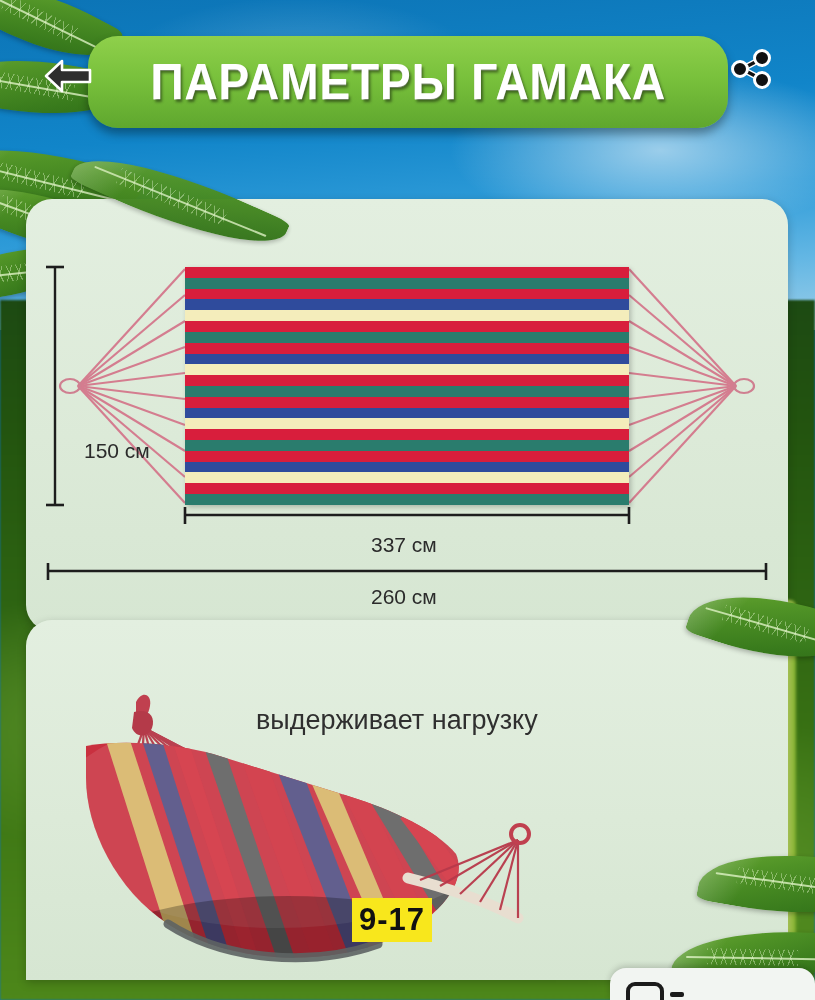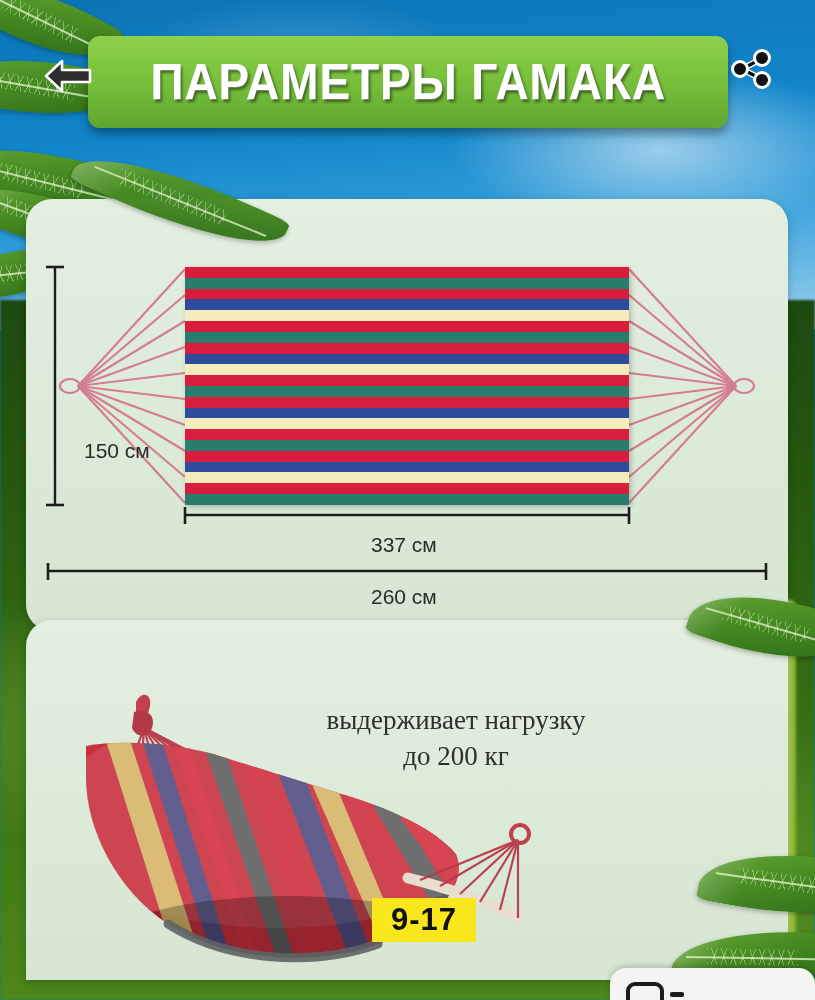--- a/index.html
+++ b/index.html
@@ -63,21 +63,21 @@
     content:""; position:absolute; left:14%; top:-8px; width:62%; height:16px;
     border-left:0; border-right:0;
     background:
       repeating-linear-gradient(70deg, rgba(225,245,200,.42) 0 1px, rgba(0,0,0,0) 1px 9px);
   }
   .leaf .vein::after{ transform:scaleY(-1); }
 
   
   #header-banner{
     position:absolute; left:88px; top:36px; width:640px; height:92px;
-    border-radius:12px;
+    border-radius:30px;
     background:linear-gradient(180deg,#8fd04b 0%, #79c13c 45%, #5fa72e 100%);
     box-shadow:0 6px 10px rgba(0,0,0,.35);
     display:flex; align-items:center; justify-content:center;
   }
   #header-title{
     font-size:50px; font-weight:bold; color:#fff;
     letter-spacing:1px; white-space:nowrap;
     transform:scaleX(.92);
     text-shadow:2px 3px 3px rgba(0,0,0,.45), 0 1px 0 rgba(255,255,255,.6);
     font-family:"Liberation Sans", sans-serif;
@@ -118,30 +118,30 @@
     position:absolute; color:#2b2b2b; font-size:21px; white-space:nowrap;
     font-family:"Liberation Sans", sans-serif;
   }
   #dim-150-label{ left:58px; top:240px; }
   #dim-185-label{ left:345px; top:334px; }
   #dim-260-label{ left:345px; top:386px; }
 
   
   #load-text{
     position:absolute; left:230px; top:82px; width:400px;
-    text-align:center; color:#2f2f2f; font-size:27px; line-height:1.35;
-    font-family:Liberation Serif, serif;
+    color:#2f2f2f; font-size:27px; line-height:1.35;
+    font-family:Liberation Sans, sans-serif;
   }
   #hammock-photo{
     position:absolute; left:22px; top:48px; width:500px; height:310px;
   }
   #badge-9-17{
-    position:absolute; left:352px; top:898px; width:104px; height:44px;
+    position:absolute; left:352px; top:898px; width:80px; height:44px;
     background:#f8e71c; display:flex; align-items:center; justify-content:center;
-    color:#111; font-size:31px; font-weight:bold; letter-spacing:1px;margin-left:20px;
+    color:#111; font-size:31px; font-weight:bold; letter-spacing:1px;
   }
   #bottom-panel{
     position:absolute; left:610px; top:968px; width:205px; height:32px;
     background:#f2f5f2; border-radius:16px 16px 0 0;
     box-shadow:0 -2px 6px rgba(0,0,0,.18);
     overflow:hidden;
   }
 </style>
 </head>
 <body>
@@ -273,21 +273,20 @@
 </div>
 
 <div class="leaf" style="left:70px;top:176px;width:220px;height:50px;transform:rotate(24deg);opacity:.97;">
   <div class="vein"></div>
   </div>
 
 <div id="photo-card" class="card">
 
   <div id="load-text">
     <div>выдерживает нагрузку</div>
-    <div>до 200 кг</div>
   </div>
 
   <svg id="hammock-photo" viewBox="0 0 500 310">
     <defs>
       <clipPath id="bedClip">
         <path d="M38,78 C70,72 120,74 165,86 L300,128 C345,142 388,162 408,186
                  C420,214 392,254 330,276 C262,300 176,292 120,256
                  C68,222 38,160 38,110 Z"></path>
       </clipPath>
     </defs>

